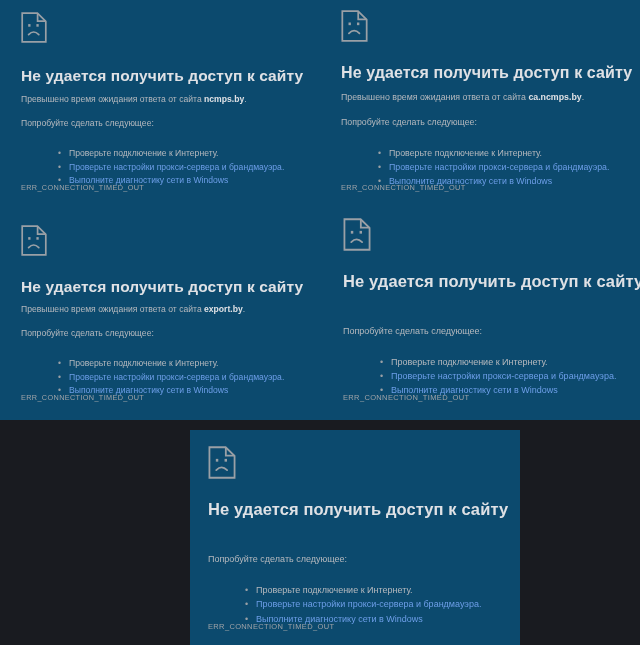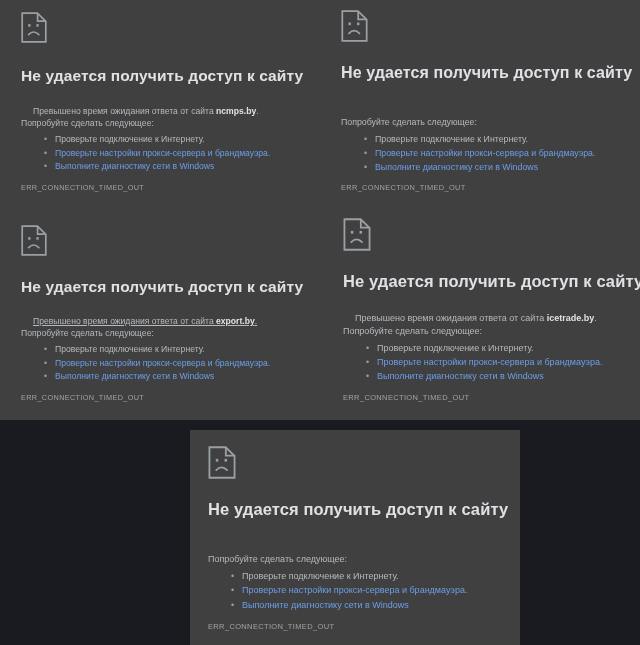--- a/index.html
+++ b/index.html
@@ -20,57 +20,57 @@
   .stage {
     position: absolute;
     inset: 0;
     background: #191b20;
   }
 
   
   .panel {
     position: absolute;
     box-sizing: border-box;
-    background: #404040;
+    background: #0c4a6e;
   }
 
   .err-icon {
     display: block;
     margin: 0 0 0 0;
     color: #9aa0a6;
   }
   .err-icon svg { display: block; }
 
   .err-title {
     color: #dfe1e5;
     font-weight: 700;
     letter-spacing: .1px;
     margin: 0;
     white-space: nowrap;
   }
 
   .err-sub {
     color: #b6b9be;
-    margin: 12px;
+    margin: 0;
     white-space: nowrap;
   }
   .err-sub b {
     color: #dfe1e5;
     font-weight: 700;
   }
 
   .err-lead {
     color: #b6b9be;
     margin: 0;
     white-space: nowrap;
   }
 
   .err-list {
     list-style: none;
-    margin: 0;
+    margin: 14px;
     padding: 0;
   }
   .err-list li {
     position: relative;
     color: #b6b9be;
     white-space: nowrap;
   }
   .err-list li::before {
     content: "\2022";
     position: absolute;
@@ -113,21 +113,21 @@
   #panel-2 .err-lead   { position: absolute; left: 21px;  top: 117px; font-size: 8.8px; }
   #panel-2 .err-list   { position: absolute; left: 44px;  top: 132px; font-size: 8.8px; }
   #panel-2 .err-list li { padding-left: 11px; line-height: 14px; }
   #panel-2 .err-list li::before { left: 0; top: 0; font-size: 8.8px; }
   #panel-2 .err-code   { position: absolute; left: 21px;  top: 183px; font-size: 7.4px; }
 
   
   #panel-3 { left: 0px;   top: 210px; width: 320px; height: 210px; }
   #panel-3 .err-icon   { position: absolute; left: 21px;  top: 15px; }
   #panel-3 .err-title  { position: absolute; left: 21px;  top: 68px;  font-size: 15.5px; }
-  #panel-3 .err-sub    { position: absolute; left: 21px;  top: 94px;  font-size: 8.6px; text-decoration: underline; }
+  #panel-3 .err-sub    { position: absolute; left: 21px;  top: 94px;  font-size: 8.6px; }
   #panel-3 .err-lead   { position: absolute; left: 21px;  top: 118px; font-size: 8.6px; }
   #panel-3 .err-list   { position: absolute; left: 44px;  top: 133px; font-size: 8.6px; }
   #panel-3 .err-list li { padding-left: 11px; line-height: 13.6px; }
   #panel-3 .err-list li::before { left: 0; top: 0; font-size: 8.6px; }
   #panel-3 .err-code   { position: absolute; left: 21px;  top: 183px; font-size: 7.3px; }
 
   
   #panel-4 { left: 320px; top: 210px; width: 320px; height: 210px; }
   #panel-4 .err-icon   { position: absolute; left: 23px;  top: 8px; }
   #panel-4 .err-title  { position: absolute; left: 23px;  top: 62px;  font-size: 16.5px; }
@@ -179,20 +179,21 @@
     <span class="err-icon">
       <svg width="27" height="32" viewBox="0 0 26 31" fill="none" aria-hidden="true">
         <path d="M1.2 1.2 H16.4 L24.8 9.3 V29.8 H1.2 Z" stroke="#9aa0a6" stroke-width="1.7" fill="none"></path>
         <path d="M16.6 1.4 V9.1 H24.6" stroke="#9aa0a6" stroke-width="1.7" fill="none"></path>
         <rect x="7.2" y="12.1" width="2.3" height="2.6" fill="#9aa0a6"></rect>
         <rect x="15.4" y="12.1" width="2.3" height="2.6" fill="#9aa0a6"></rect>
         <path d="M7.6 22.6 Q12.6 17.4 17.8 22.6" stroke="#9aa0a6" stroke-width="1.7" fill="none" stroke-linecap="round"></path>
       </svg>
     </span>
     <h1 class="err-title">Не удается получить доступ к сайту</h1>
+    <p class="err-sub"><span>Превышено время ожидания ответа от сайта </span><b>ca.ncmps.by</b><span>.</span></p>
     <p class="err-lead">Попробуйте сделать следующее:</p>
     <ul class="err-list">
       <li><span>Проверьте подключение к Интернету.</span></li>
       <li class="link-item"><span class="lnk">Проверьте настройки прокси-сервера и брандмауэра.</span></li>
       <li class="link-item"><span class="lnk">Выполните диагностику сети в Windows</span></li>
     </ul>
     <p class="err-code">ERR_CONNECTION_TIMED_OUT</p>
   </section>
 
   <section class="panel" id="panel-3">
@@ -220,21 +221,20 @@
     <span class="err-icon">
       <svg width="28" height="33" viewBox="0 0 26 31" fill="none" aria-hidden="true">
         <path d="M1.2 1.2 H16.4 L24.8 9.3 V29.8 H1.2 Z" stroke="#9aa0a6" stroke-width="1.7" fill="none"></path>
         <path d="M16.6 1.4 V9.1 H24.6" stroke="#9aa0a6" stroke-width="1.7" fill="none"></path>
         <rect x="7.2" y="12.1" width="2.3" height="2.6" fill="#9aa0a6"></rect>
         <rect x="15.4" y="12.1" width="2.3" height="2.6" fill="#9aa0a6"></rect>
         <path d="M7.6 22.6 Q12.6 17.4 17.8 22.6" stroke="#9aa0a6" stroke-width="1.7" fill="none" stroke-linecap="round"></path>
       </svg>
     </span>
     <h1 class="err-title">Не удается получить доступ к сайту</h1>
-    <p class="err-sub"><span>Превышено время ожидания ответа от сайта </span><b>icetrade.by</b><span>.</span></p>
     <p class="err-lead">Попробуйте сделать следующее:</p>
     <ul class="err-list">
       <li><span>Проверьте подключение к Интернету.</span></li>
       <li class="link-item"><span class="lnk">Проверьте настройки прокси-сервера и брандмауэра.</span></li>
       <li class="link-item"><span class="lnk">Выполните диагностику сети в Windows</span></li>
     </ul>
     <p class="err-code">ERR_CONNECTION_TIMED_OUT</p>
   </section>
 
   <section class="panel" id="panel-5">

